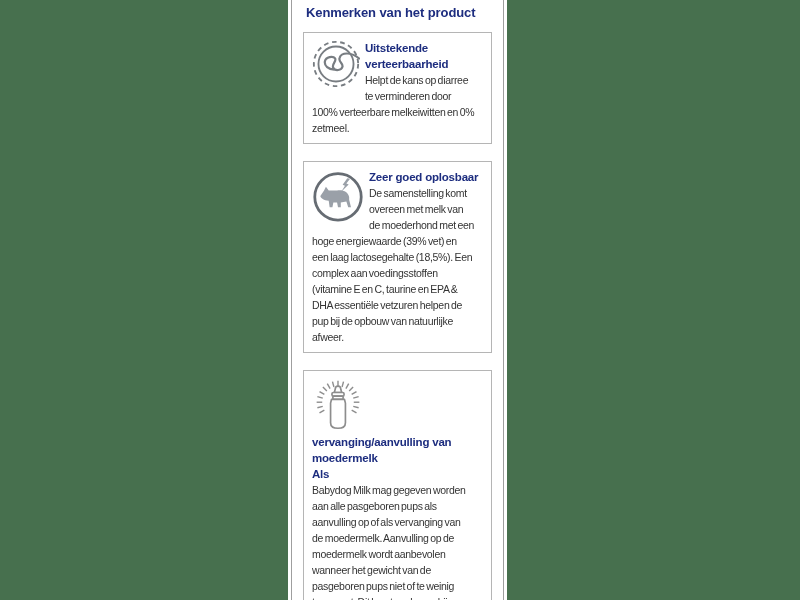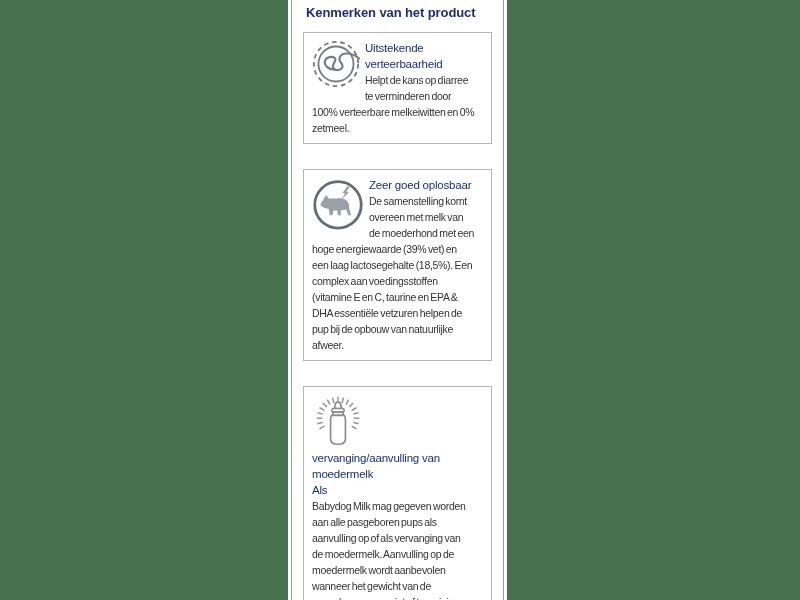--- a/index.html
+++ b/index.html
@@ -13,24 +13,24 @@
     background:#ffffff; padding:5px 11px 0 11px; overflow:hidden;
   }
   .page-title {
     color:var(--accent,#1d2d7f); font-size:13px; font-weight:bold;
     line-height:16px; padding-left:3px; letter-spacing:-0.1px;
   }
   .card {
     border:1px solid #b5b5b5; background:#ffffff;
     padding:7px 8px; margin-top:11px; overflow:hidden;
   }
-  .card + .card { margin-top:25px; }
+  .card + .card { margin-top:17px; }
   .icon-box { float:left; margin:0 5px 2px 0; }
   .card-title {
-    color:var(--accent,#1d2d7f); font-size:11.5px; font-weight:normal;
+    color:var(--accent,#1d2d7f); font-size:11.5px; font-weight:bold;
     line-height:16px; letter-spacing:-0.2px; white-space:pre-line;
   }
   .card-title.nowrap { white-space:nowrap; }
   .card-title.clear { clear:left; }
   .card-body {
     color:#333333; font-size:10.5px; line-height:16px;
     letter-spacing:-0.3px; word-spacing:-1px; white-space:pre-line;
   }
   svg { display:block; }
 </style>

